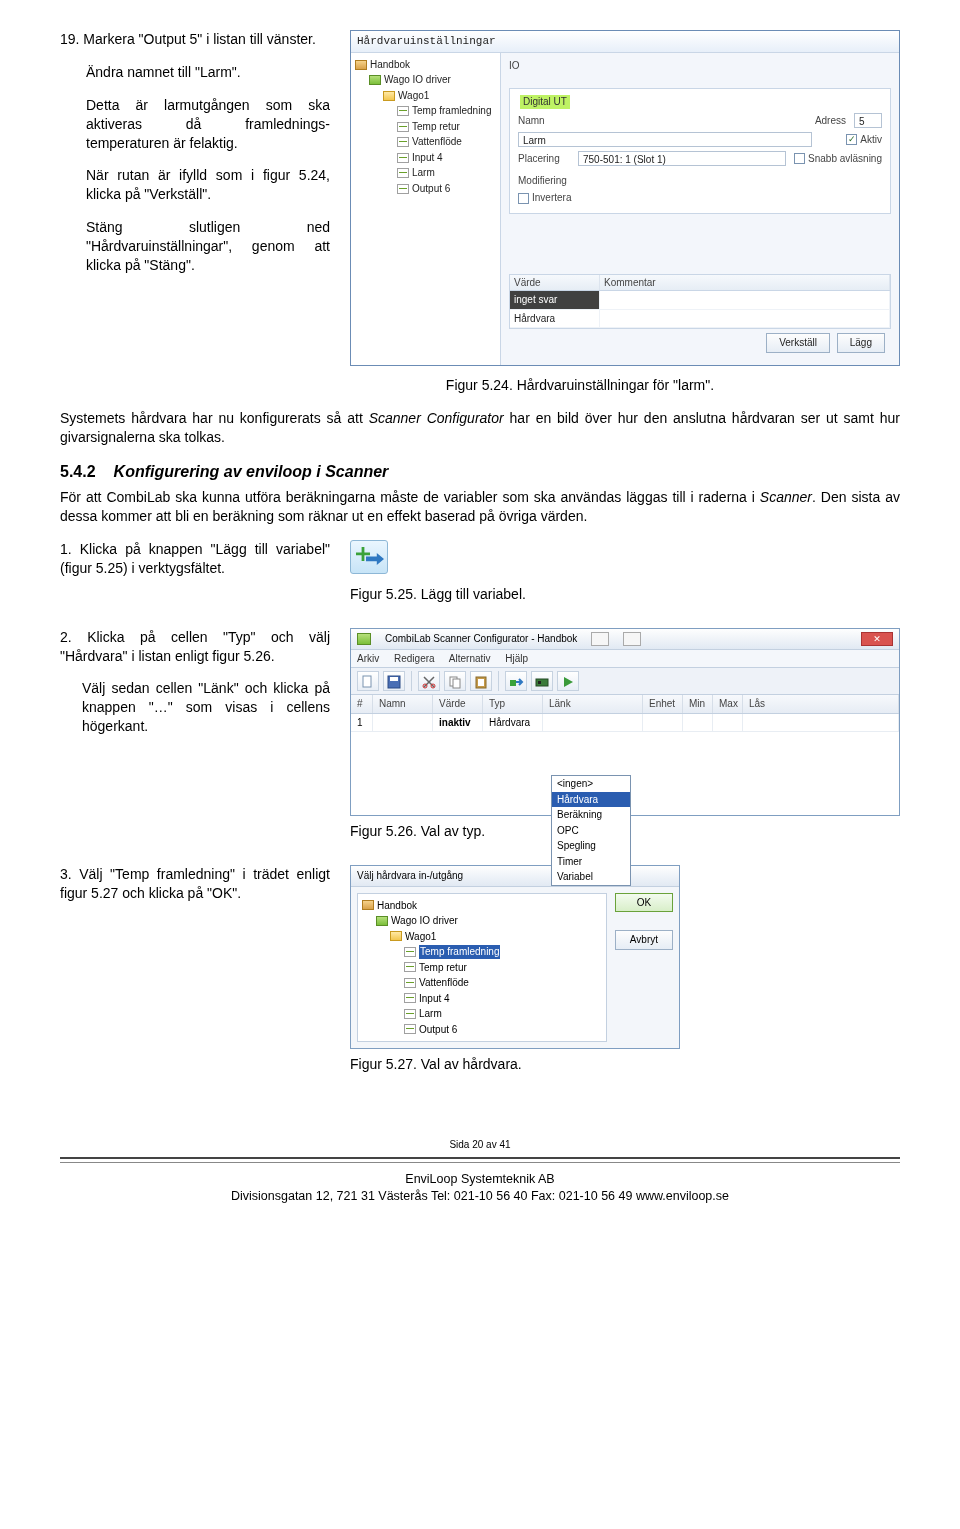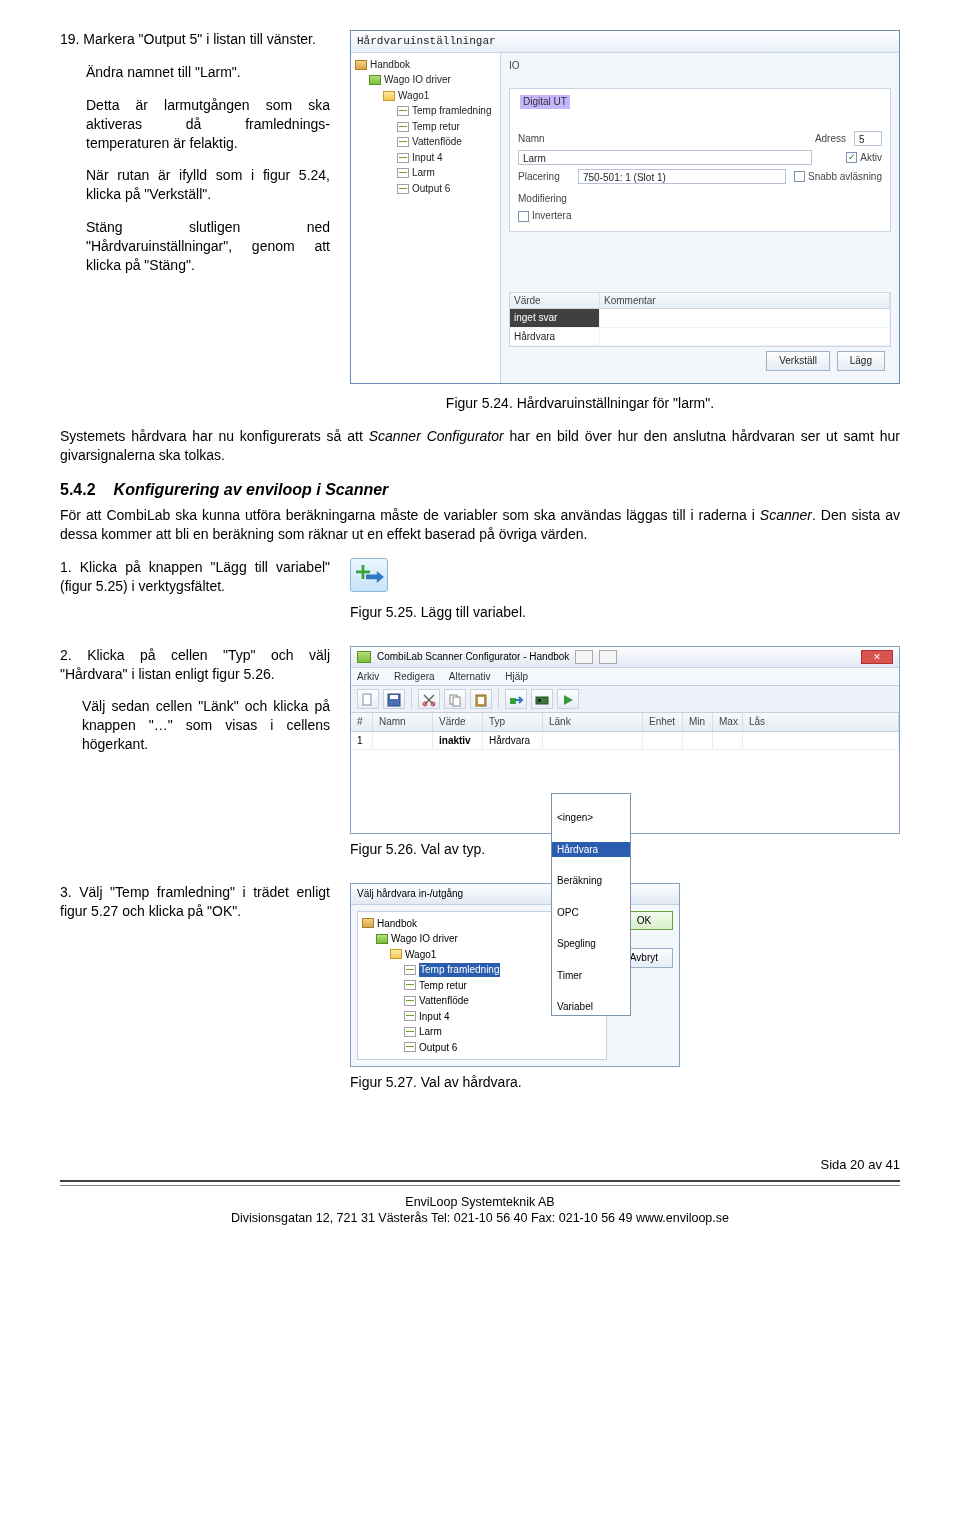--- a/index.html
+++ b/index.html
@@ -47,21 +47,21 @@
   .tree-item { display: flex; align-items: center; gap: 3px; padding: 1px 0; }
   .tree-children { padding-left: 14px; }
   .ico { width: 12px; height: 10px; display: inline-block; border: 1px solid #888; background: #fff; font-size: 7px; line-height: 8px; text-align: center; }
   .ico-book { background: linear-gradient(#f6d28a,#d9a24a); border-color:#b07d20;}
   .ico-drv { background: linear-gradient(#b6e07b,#7bbf3a); border-color:#5a8e26;}
   .ico-dev { background: linear-gradient(#ffe9a5,#f3c750); border-color:#c99a20;}
   .ico-ch { background: #fff; border-color:#a0a0a0; position: relative; }
   .ico-ch::after{ content:""; position:absolute; left:1px; right:1px; top:3px; border-top:1px solid #6aa02a;}
   .right-pane { flex:1; padding: 6px 8px 8px 8px; background:#f3f6fb; }
   .fs { border:1px solid #c9d6e6; background:#fff; padding:6px 8px 8px 8px; margin-bottom:6px; }
-  .fs-legend { font-size:10px; color:#333; margin:-12px 0 22px 2px; background:#c4b5fd; display:inline-block; padding:0 3px;}
+  .fs-legend { font-size:10px; color:#333; margin:-12px 0 4px 2px; background:#bef264; display:inline-block; padding:0 3px;}
   .lbl { color:#444; font-size:10px; }
   .field { border:1px solid #b5c3d4; background:#fff; padding:1px 4px; height:15px; min-width:90px; display:inline-block;}
   .check { width:11px; height:11px; border:1px solid #7a93b0; display:inline-block; vertical-align:middle; margin-right:3px; background:#fff;}
   .check.on::after{ content:"✓"; font-size:9px; color:#2a6b2a; display:block; line-height:9px; text-align:center;}
   .grid-row{ display:flex; align-items:center; gap:8px; margin-bottom:4px;}
   .btns { text-align:right; padding:4px 6px; }
   .btn { display:inline-block; border:1px solid #9cb0c6; background:linear-gradient(#fdfdfd,#e6edf5); padding:2px 12px; margin-left:4px; font-size:10px;}
   .tbl { border:1px solid #c9d6e6; background:#fff; }
   .tbl-head { display:flex; background:linear-gradient(#f6f9fc,#e6edf5); border-bottom:1px solid #c9d6e6;}
   .tbl-head div{ padding:1px 4px; font-size:10px; color:#444; border-right:1px solid #dce4ee;}
@@ -83,53 +83,53 @@
     background:#3aa23a; clip-path: polygon(40% 0,60% 0,60% 40%,100% 40%,100% 60%,60% 60%,60% 100%,40% 100%,40% 60%,0 60%,0 40%,40% 40%);
   }
   .addvar::after{
     content:""; position:absolute; left:15px; top:12px; width:18px; height:12px;
     background:#2f78c2;
     clip-path: polygon(0 30%,60% 30%,60% 0,100% 50%,60% 100%,60% 70%,0 70%);
   }
 
   
   .appwin{ border:1px solid #7f9ec1; background:#efefef; font-size:10px;}
-  .appwin-title{ background:linear-gradient(#fefefe,#e1e9f3); padding:3px 6px; display:flex; align-items:center; gap:6px; border-bottom:1px solid #c3d0e0;}
+  .appwin-title{ background:linear-gradient(#fefefe,#e1e9f3); padding:3px 6px; display:flex; align-items:center; gap:14px; border-bottom:1px solid #c3d0e0;}
   .appwin-title .close{ margin-left:auto; width:32px; height:14px; background:#d9534f; border:1px solid #a33; color:#fff; font-size:9px; text-align:center; line-height:12px;}
   .appwin-title .mm{ width:18px; height:14px; border:1px solid #aaa; background:#f6f6f6;}
   .menubar{ background:#f4f7fb; padding:2px 6px; border-bottom:1px solid #c3d0e0;}
   .menubar span{ margin-right:12px; color:#333;}
   .toolbar{ background:#eef2f8; padding:3px 6px; border-bottom:1px solid #c3d0e0; display:flex; gap:4px;}
   .tb{ width:22px; height:20px; border:1px solid #c6d2e0; background:linear-gradient(#fff,#e8eef6); position:relative;}
   .tb.sep{ width:1px; border:none; background:#c6d2e0; margin:0 2px;}
   .tb svg{ position:absolute; inset:2px; }
   .sc-head{ display:flex; background:linear-gradient(#f7f9fc,#e6ecf4); border-bottom:1px solid #c3d0e0;}
   .sc-head div{ padding:2px 6px; border-right:1px solid #d6dee8; font-size:10px; color:#444;}
   .sc-row{ display:flex; background:#fff;}
   .sc-row div{ padding:2px 6px; border-right:1px solid #e8edf3; border-bottom:1px solid #e8edf3; font-size:10px; min-height:16px;}
   .dropdown{
     position:absolute; border:1px solid #7a93b0; background:#fff; font-size:10px;
     left: 200px; top: 80px; width:80px;
   }
-  .dropdown div{ padding:1px 5px;margin-top:16px;}
+  .dropdown div{ padding:1px 5px;}
   .dropdown .sel{ background:#2a5db0; color:#fff;}
   .sc-wrap{ position:relative; height:120px; background:#fff;}
 
   
   .dlg{ border:1px solid #7f9ec1; background:#f3f6fa; font-size:10px; width:330px;}
   .dlg-title{ background:linear-gradient(#fefefe,#e1e9f3); padding:3px 6px; border-bottom:1px solid #c3d0e0;}
   .dlg-body{ display:flex; gap:8px; padding:6px;}
   .dlg-tree{ flex:1; border:1px solid #c3d0e0; background:#fff; padding:4px;}
   .dlg-btns{ display:flex; flex-direction:column; gap:18px;}
   .dlg-btn{ border:1px solid #9cb0c6; background:linear-gradient(#fdfdfd,#e6edf5); padding:2px 14px; text-align:center;}
   .dlg-btn.ok{ border-color:#6aa23a; background:linear-gradient(#f3fbef,#d8efc9);}
   .hl{ background:#2a5db0; color:#fff; padding:0 1px;}
 
   
-  .page-num{ text-align:right; margin-top:50px; font-size:13px;}
+  .page-num{ text-align:center; margin-top:50px; font-size:10px;}
   .foot-rule{ position:relative; margin-top:6px; height:10px;}
   .foot-rule::before{ content:""; position:absolute; left:0; right:0; top:0; border-top:2px solid #444;}
   .foot-rule::after{ content:""; position:absolute; left:0; right:0; top:5px; border-top:1px solid #888;}
   .footer{ text-align:center; font-size:12.5px; margin-top:4px;}
 </style>
 </head>
 <body>
 
 <div class="row">
   <div class="col-left">

